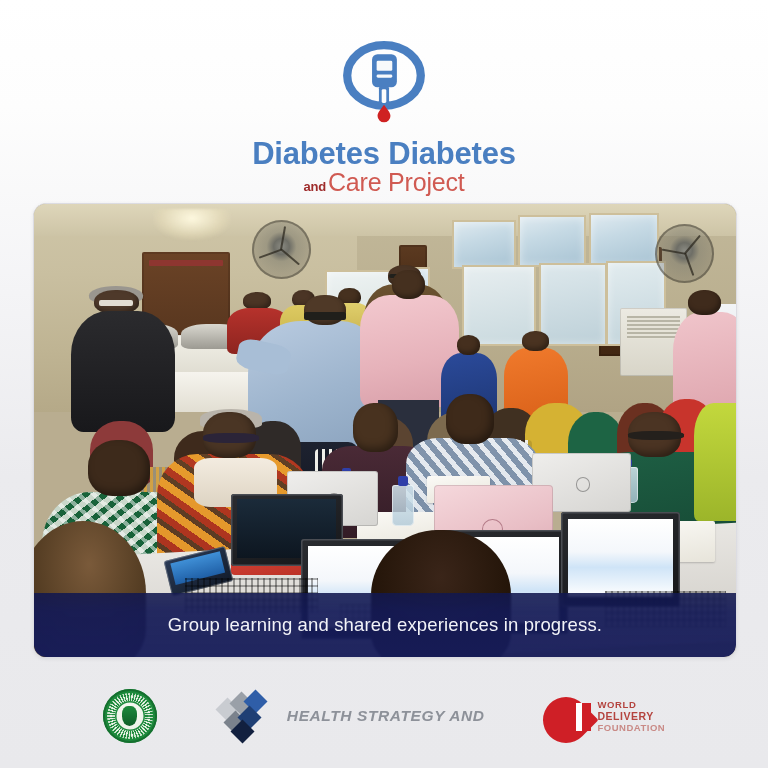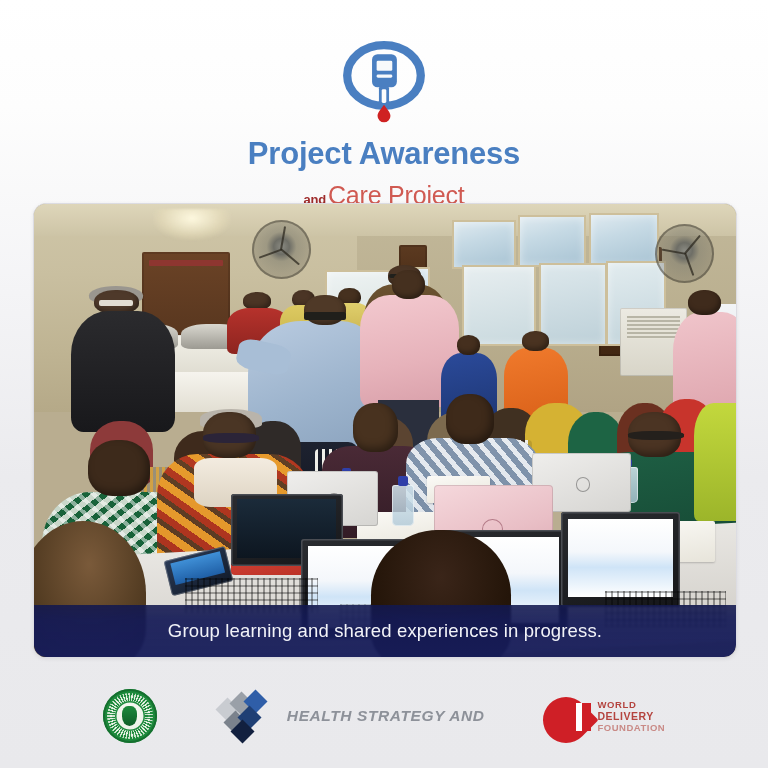--- a/index.html
+++ b/index.html
@@ -24,21 +24,21 @@
   }
   .logo-mark svg{display:block;width:92px;height:92px;}
 
   .brand-title{
     margin-top:12px;
     font-size:31px;font-weight:bold;letter-spacing:-0.2px;
     color:#4a7fc1;line-height:1;
     text-align:center;
   }
   .brand-sub{
-    margin-top:14px;text-align:center;line-height:1;
+    margin-top:1px;text-align:center;line-height:1;
     white-space:nowrap;
   }
   .brand-sub .sm{
     font-size:13px;font-weight:bold;color:#9e2b2b;
     vertical-align:baseline;letter-spacing:-0.2px;
   }
   .brand-sub .lg{
     font-size:25px;color:#d05a52;letter-spacing:-0.2px;
     margin-left:2px;
   }
@@ -349,21 +349,21 @@
     background:repeating-linear-gradient(90deg,#d3a141 0 3px,rgba(0,0,0,.18) 3px 6px);
     opacity:.95;
   }
   .chairWhite{
     position:absolute;border-radius:4px 4px 0 0;
     background:repeating-linear-gradient(90deg,#f0efe9 0 3px,rgba(0,0,0,.12) 3px 7px);
   }
 
   
   .caption-bar{
-    position:absolute;left:0;right:0;bottom:0;height:52px;
+    position:absolute;left:0;right:0;bottom:0;height:64px;
     background:linear-gradient(180deg,rgba(18,24,78,.88) 0%,rgba(20,26,86,.93) 30%,rgba(22,28,90,.95) 100%);
     display:flex;align-items:center;justify-content:center;
     backdrop-filter:blur(1px);
   }
   .caption-text{
     color:#f2f3f8;font-size:18.5px;letter-spacing:.15px;
     text-align:center;font-weight:400;
   }
 
   
@@ -440,21 +440,21 @@
         <ellipse cx="50" cy="45" rx="40" ry="33" fill="none" stroke="#4a7fc1" stroke-width="9"></ellipse>
         <rect x="37" y="22" width="27" height="36" rx="6" fill="#4a7fc1"></rect>
         <rect x="42" y="29" width="17" height="11" rx="1.5" fill="#f7f9fb"></rect>
         <rect x="42" y="44" width="17" height="3.5" rx="1.5" fill="#f7f9fb"></rect>
         <rect x="44.5" y="57" width="11" height="22" rx="2" fill="#4a7fc1"></rect>
         <rect x="47.5" y="60" width="5" height="15" rx="1.5" fill="#fbfcfd"></rect>
         <path d="M50 77 C54.5 83 57 86 57 89 a7 7 0 0 1 -14 0 c0 -3 2.5 -6 7 -12 z" fill="#cf2222"></path>
       </svg>
     </div>
 
-    <div class="brand-title">Project Awareness</div>
+    <div class="brand-title">Diabetes Diabetes</div>
 
     <div class="brand-sub">
       <span class="sm">and</span><span class="lg">Care Project</span>
     </div>
   </div>
 
   <div class="photo-card">
     <div class="photo">
 
       <div class="wall"></div>

